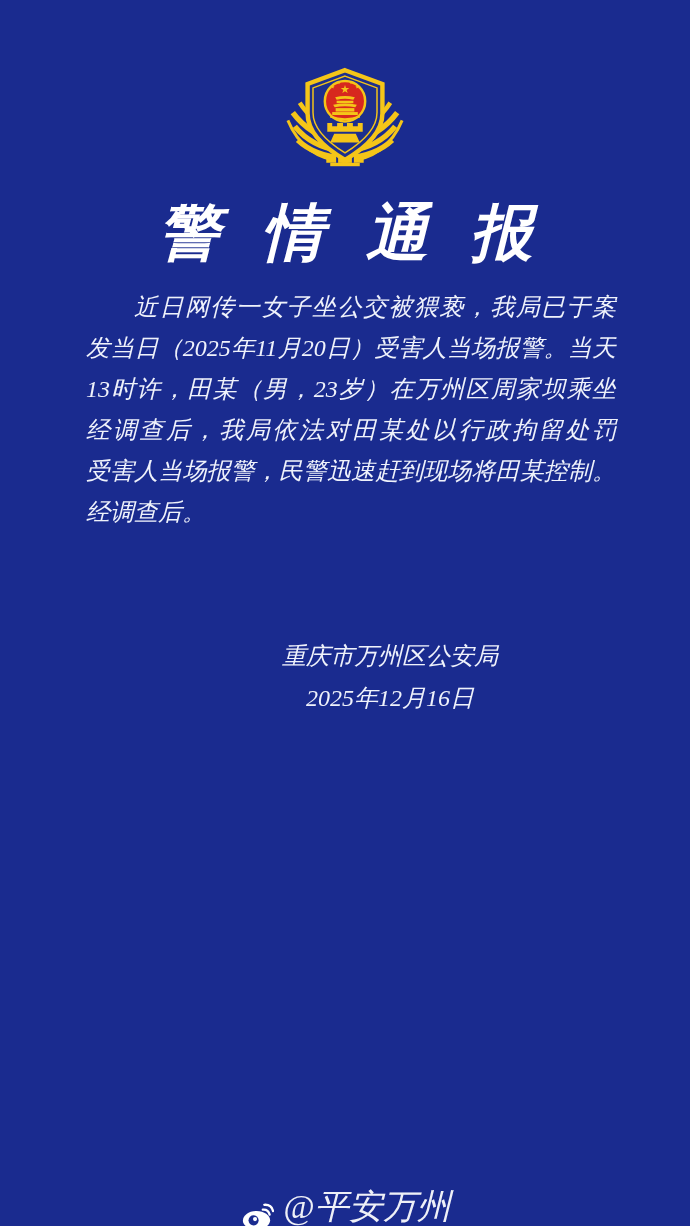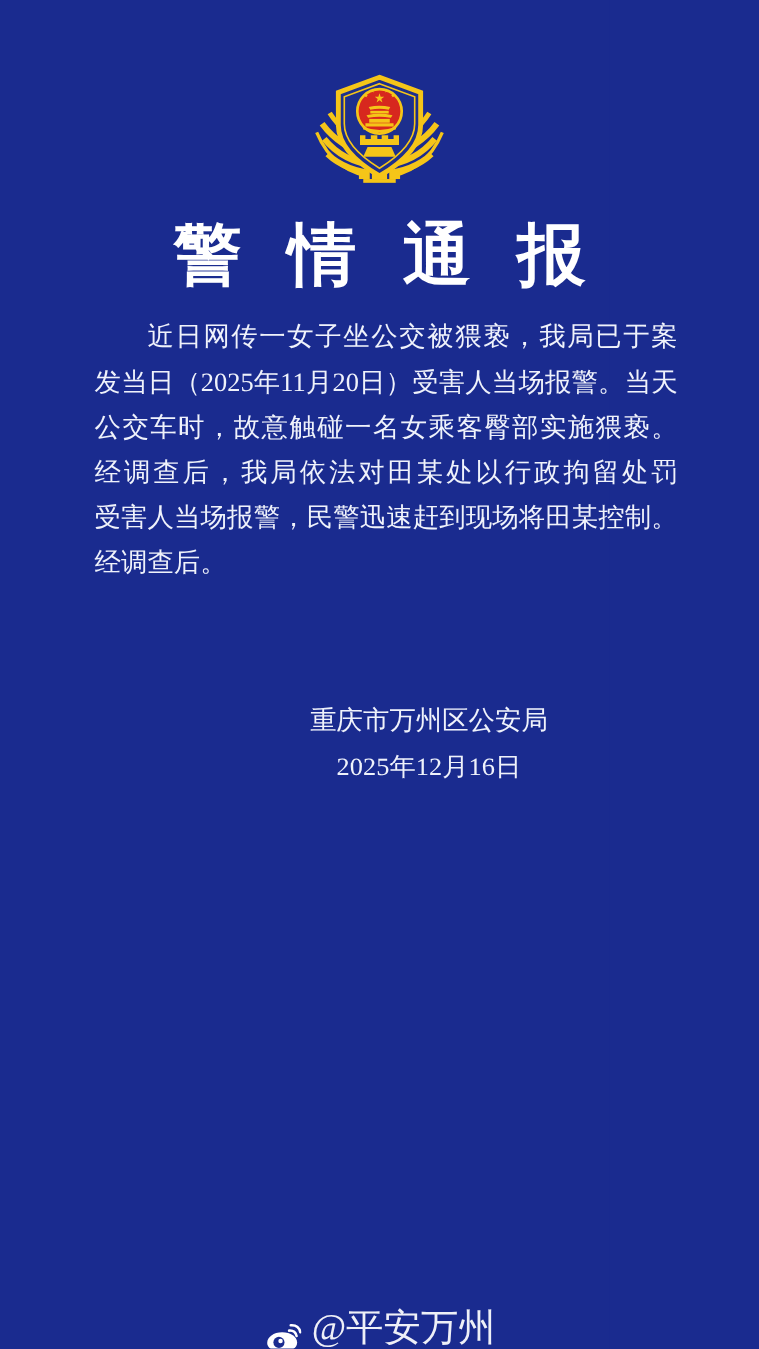--- a/index.html
+++ b/index.html
@@ -14,20 +14,21 @@
   body{
     background:var(--background);
     font-family:"Liberation Serif","DejaVu Serif",serif;
     color:var(--text);
     overflow:hidden;
   }
   .page{
     position:relative;
     width:554px;height:1226px;
     background:var(--background);
+    font-style:italic;
   }
   .emblem{
     position:absolute;
     left:281px;top:64px;
     width:128px;height:103px;
   }
   .emblem .gold{fill:var(--emblem-gold);}
   .emblem .gold-line{stroke:var(--emblem-gold);fill:none;}
   .emblem .bg-line{stroke:var(--background);fill:none;}
   .emblem .red{fill:var(--emblem-red);}
@@ -133,21 +134,21 @@
 
     <path class="gold" d="M47,59.5 h5 v3.5 h5 v-3.5 h6 v3.5 h4 v-3.5 h6 v3.5 h5 v-3.5 h5 v9 h-36 Z"></path>
     <path class="gold" d="M54,70.5 h22 l4,9 h-30 Z"></path>
   </svg>
 
   <div class="title">警情通报</div>
 
   <div class="body-text">
     <div class="line jl indent">近日网传一女子坐公交被猥亵，我局已于案</div>
     <div class="line jl">发当日（2025年11月20日）受害人当场报警。当天</div>
-    <div class="line jl">公交车时，故意触碰一名女乘客臀部实施猥亵。</div>
+    <div class="line jl">13时许，田某（男，23岁）在万州区周家坝乘坐</div>
     <div class="line jl">经调查后，我局依法对田某处以行政拘留处罚</div>
     <div class="line jl">受害人当场报警，民警迅速赶到现场将田某控制。</div>
     <div class="line">经调查后。</div>
   </div>
 
   <div class="sig-block signature">重庆市万州区公安局</div>
   <div class="sig-block date">2025年12月16日</div>
 
   <div class="footer">
     <svg class="weibo-icon" viewBox="0 0 36 30" aria-hidden="true">

